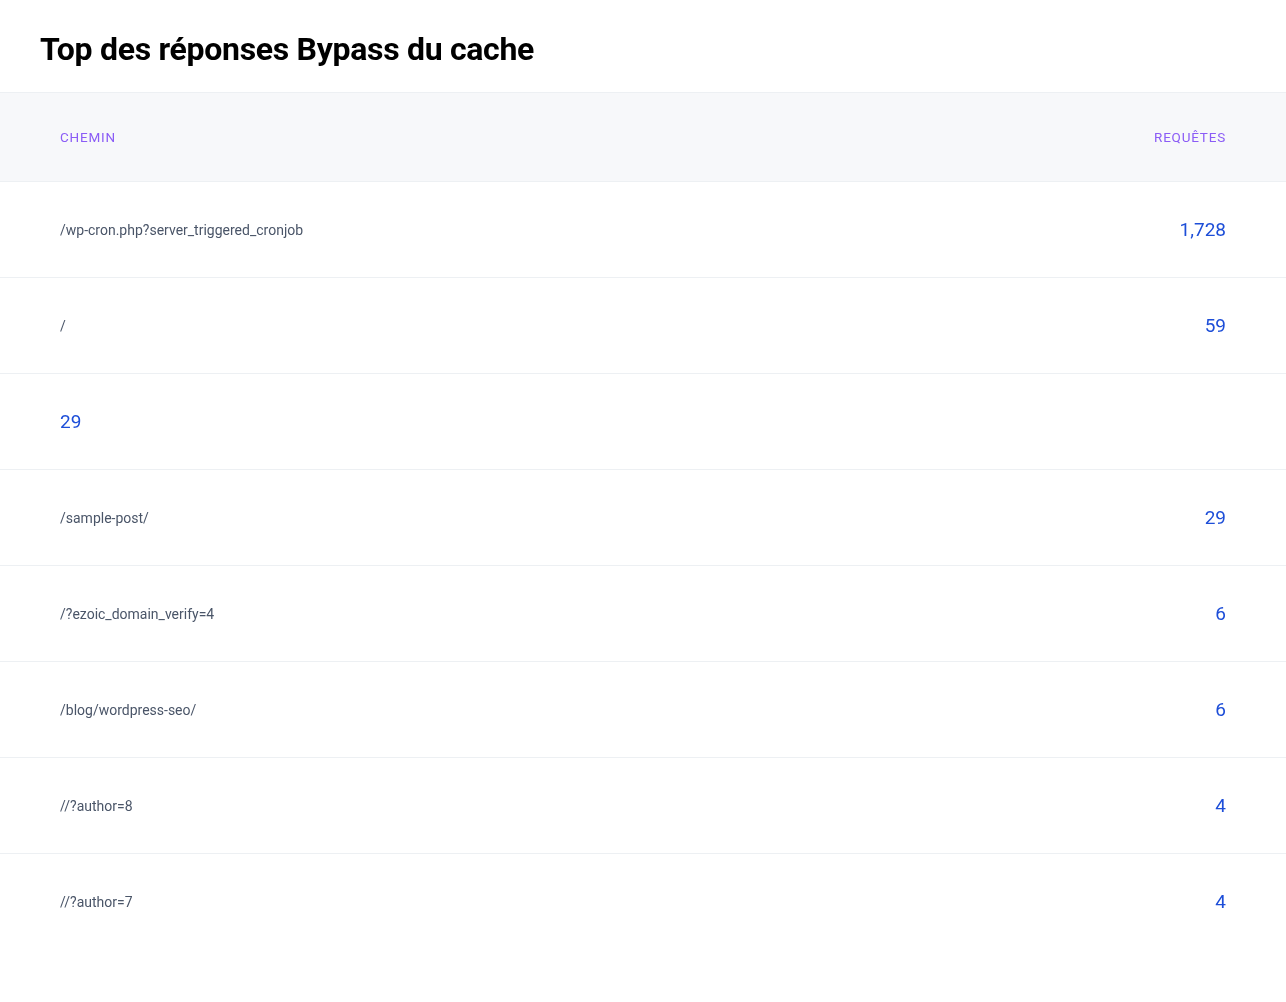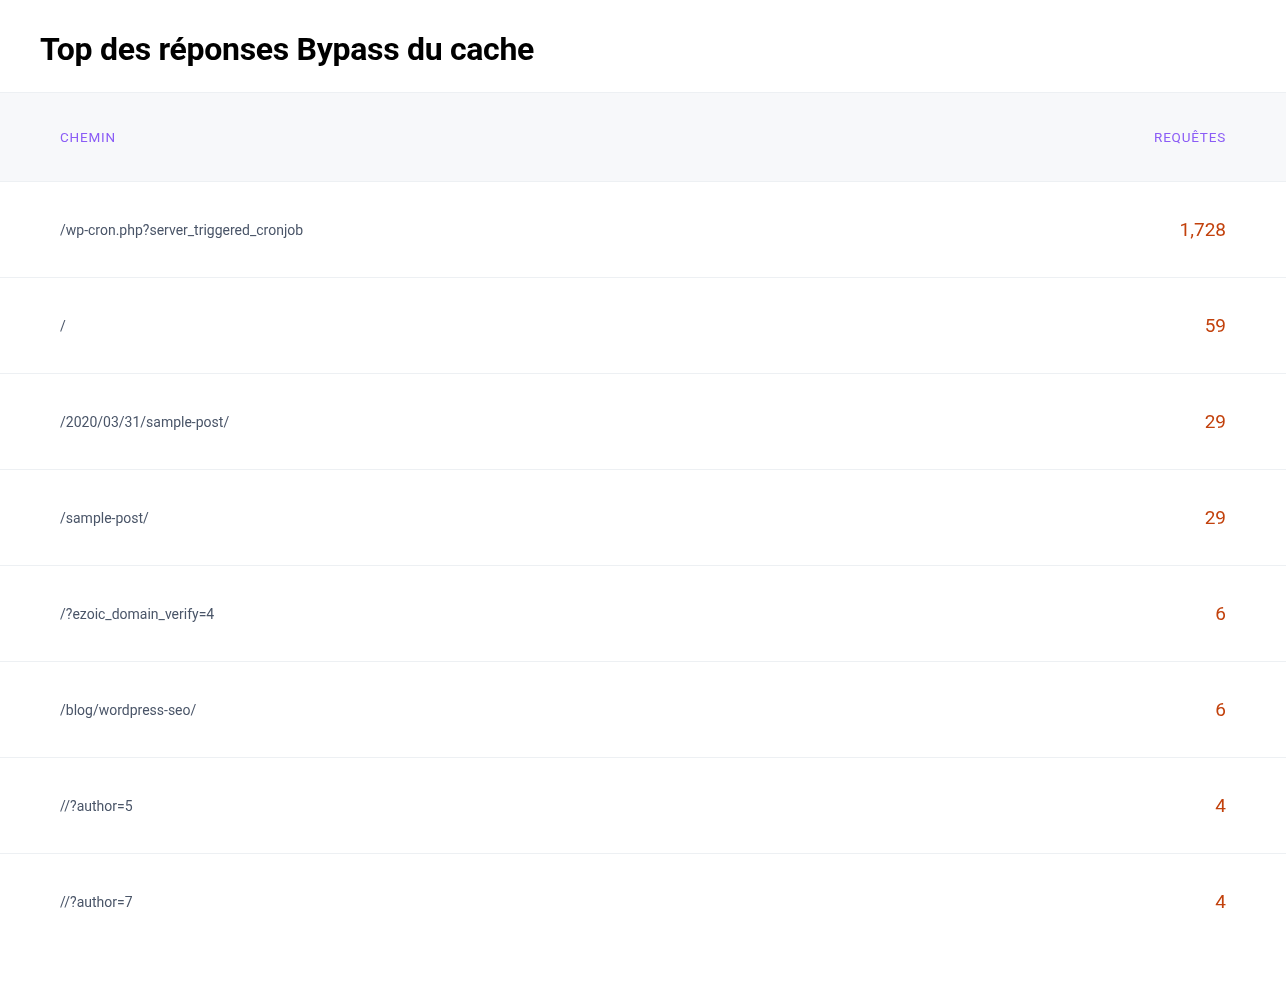--- a/index.html
+++ b/index.html
@@ -56,21 +56,21 @@
     .row:last-child {
       border-bottom: none;
     }
     .cell-path {
       font-size: 14px;
       color: #4a5568;
       font-weight: 400;
     }
     .cell-requests {
       font-size: 19px;
-      color: #c2410c;
+      color: #1d4ed8;
       font-weight: 400;
       text-align: right;
     }
   </style>
 </head>
 <body>
 
 <div class="container">
   <div class="header">
     <h1 class="title">Top des réponses Bypass du cache</h1>
@@ -84,37 +84,36 @@
   <div class="table-body">
     <div class="row">
       <div class="cell-path">/wp-cron.php?server_triggered_cronjob</div>
       <div class="cell-requests">1,728</div>
     </div>
     <div class="row">
       <div class="cell-path">/</div>
       <div class="cell-requests">59</div>
     </div>
     <div class="row">
-      <div class="cell-path">/2020/03/31/sample-post/</div>
       <div class="cell-requests">29</div>
     </div>
     <div class="row">
       <div class="cell-path">/sample-post/</div>
       <div class="cell-requests">29</div>
     </div>
     <div class="row">
       <div class="cell-path">/?ezoic_domain_verify=4</div>
       <div class="cell-requests">6</div>
     </div>
     <div class="row">
       <div class="cell-path">/blog/wordpress-seo/</div>
       <div class="cell-requests">6</div>
     </div>
     <div class="row">
-      <div class="cell-path">//?author=5</div>
+      <div class="cell-path">//?author=8</div>
       <div class="cell-requests">4</div>
     </div>
     <div class="row">
       <div class="cell-path">//?author=7</div>
       <div class="cell-requests">4</div>
     </div>
   </div>
 </div>
 
 </body></html>

